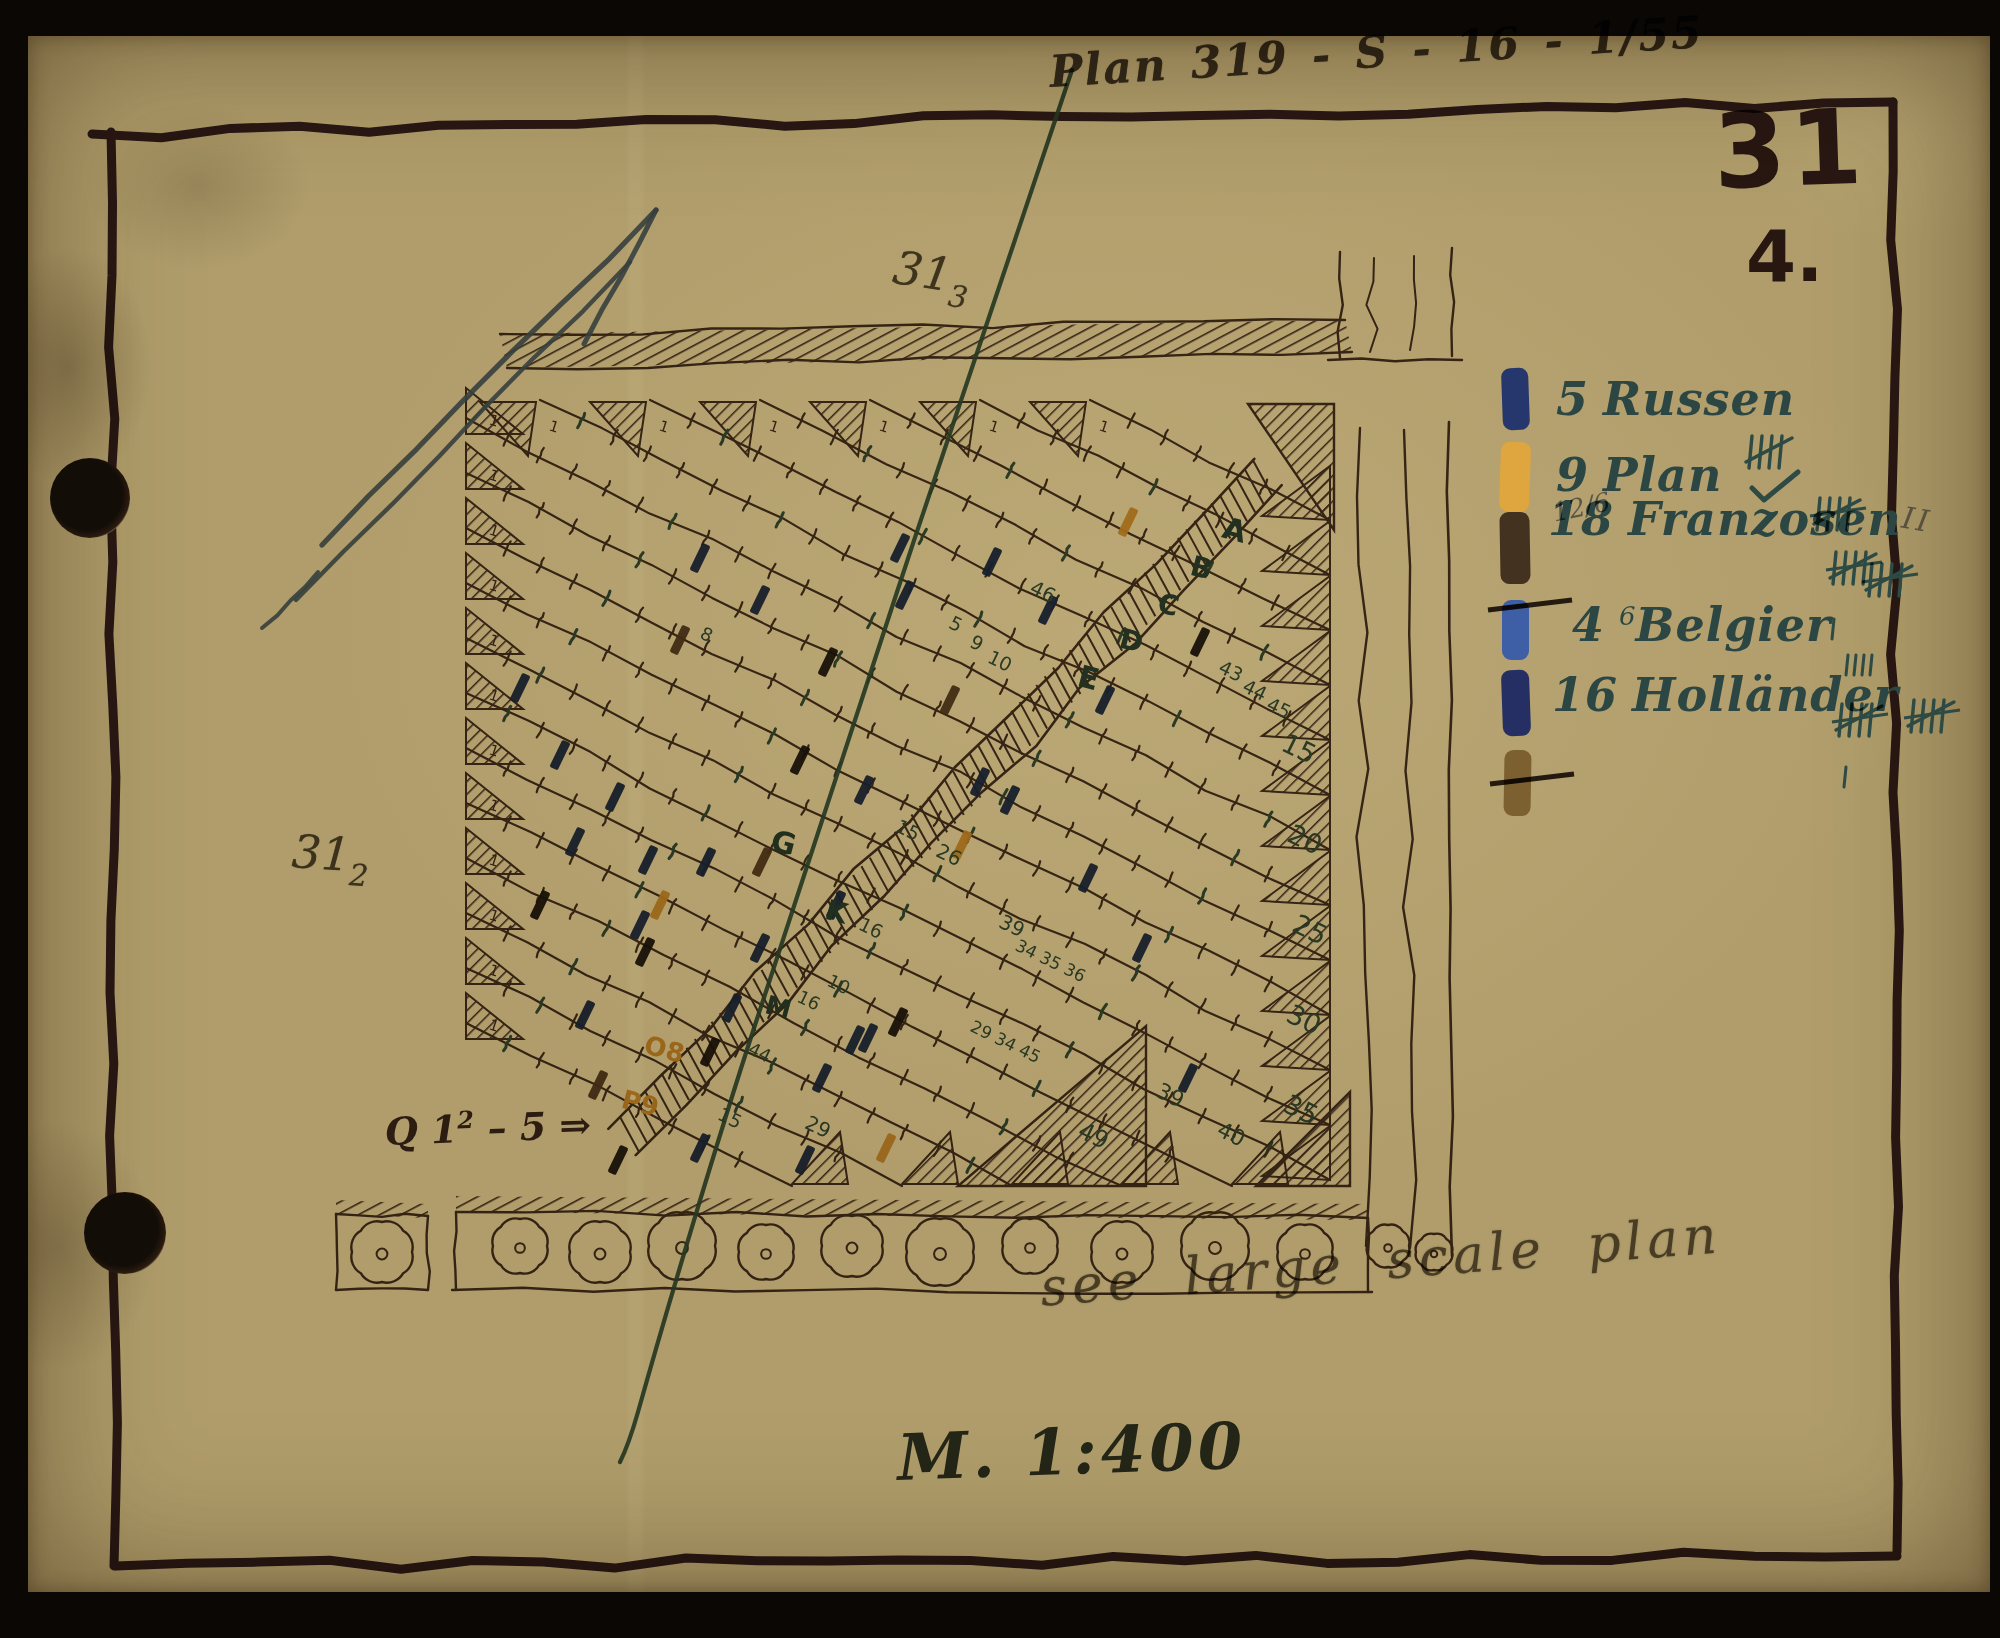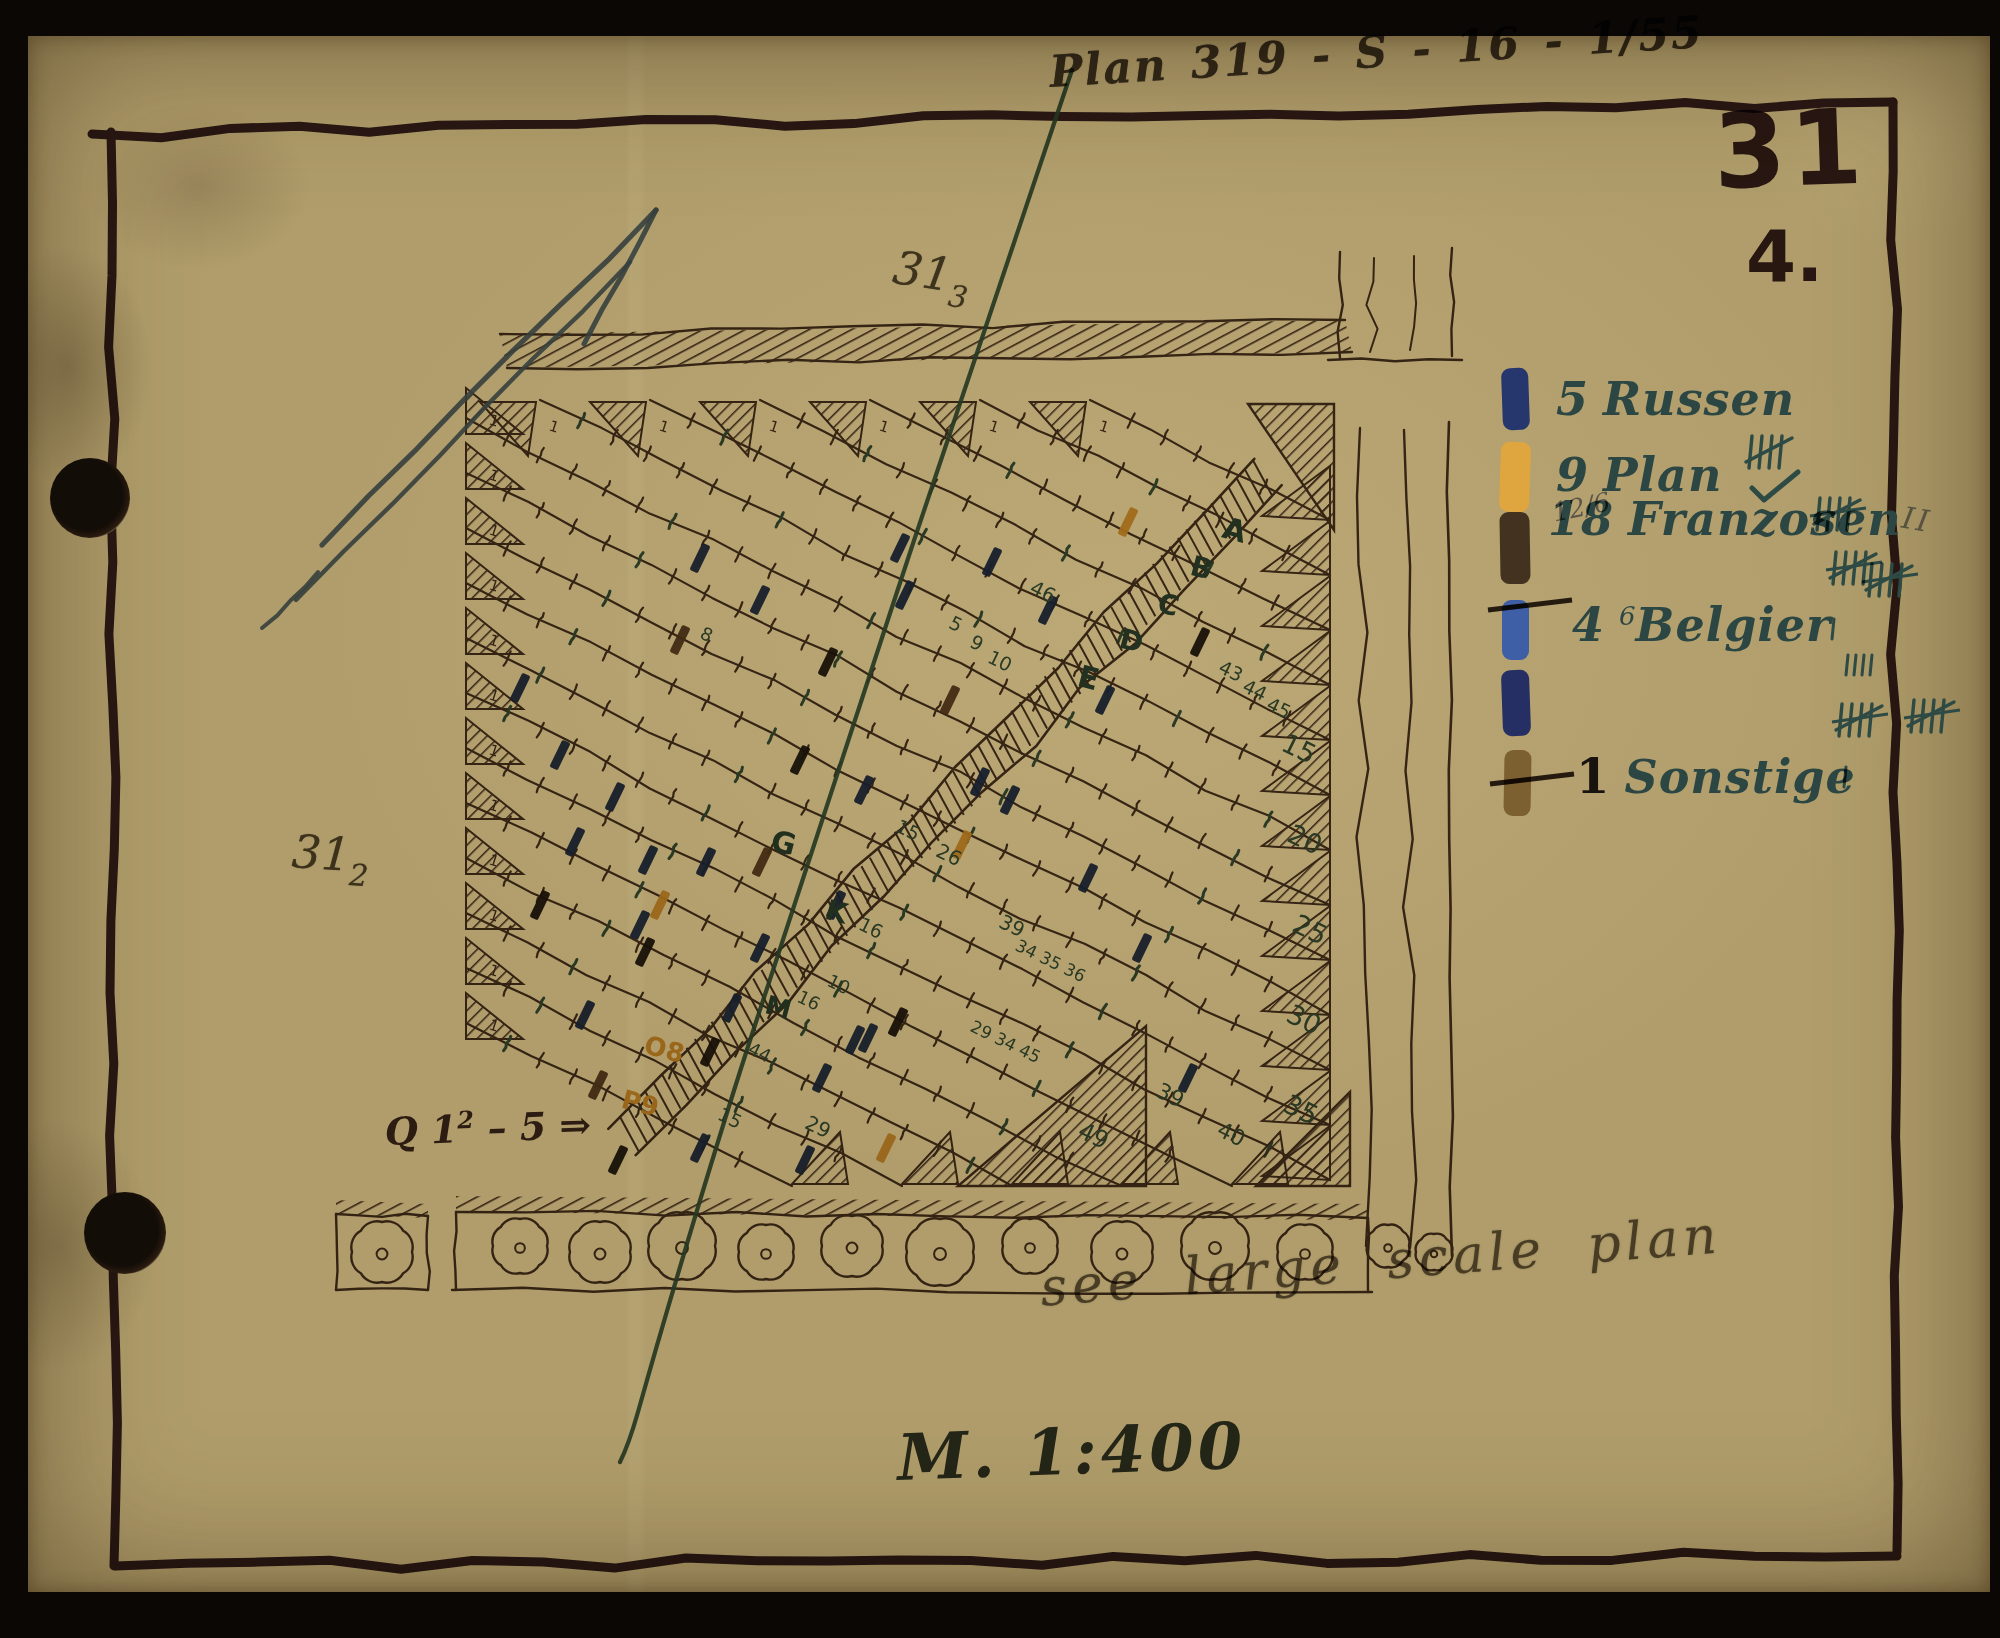--- a/index.html
+++ b/index.html
@@ -753,20 +753,21 @@
       <div class="outmark" style="left: 1902px; top: 502px;">II</div>
       <div class="swatch" style="left: 1502px; top: 600px; width: 27px; height: 60px; background: rgb(62, 94, 166); transform: rotate(0deg);"></div>
       <div class="lrow" style="left: 1572px; top: 598px;"><span class="lcount">4</span><span class="lsup">6</span><span class="llabel">Belgier</span></div>
       <svg class="lsvg" width="100" height="20" style="left: 1488px; top: 596px;">
         <line x1="0" y1="14" x2="84" y2="4" stroke="#241a10" stroke-width="5"></line>
       </svg>
       <svg class="lsvg" width="16" height="26" style="left: 1828px; top: 616px;">
         <line x1="6" y1="3" x2="4" y2="23" stroke="#2e4a45" stroke-width="3" stroke-linecap="round"></line>
       </svg>
       <div class="swatch" style="left: 1502px; top: 670px; width: 28px; height: 66px; background: rgb(37, 47, 99); transform: rotate(-2deg);"></div>
+      <div class="lrow" style="left: 1552px; top: 668px;"><span class="lcount">16</span><span class="llabel">Holländer</span></div>
       <svg class="lsvg" width="56" height="44" style="left: 1834px; top: 698px;">
         <line x1="8" y1="6" x2="5" y2="38" stroke="#2e4a45" stroke-width="3.4" stroke-linecap="round"></line>
         <line x1="18" y1="6" x2="15" y2="38" stroke="#2e4a45" stroke-width="3.4" stroke-linecap="round"></line>
         <line x1="28" y1="6" x2="25" y2="38" stroke="#2e4a45" stroke-width="3.4" stroke-linecap="round"></line>
         <line x1="38" y1="6" x2="35" y2="38" stroke="#2e4a45" stroke-width="3.4" stroke-linecap="round"></line>
         <line x1="2" y1="32" x2="48" y2="8" stroke="#2e4a45" stroke-width="3.4" stroke-linecap="round"></line>
         <line x1="-2" y1="24" x2="54" y2="16" stroke="#2e4a45" stroke-width="3.2"></line>
       </svg>
       <svg class="lsvg" width="56" height="44" style="left: 1906px; top: 694px;">
         <line x1="8" y1="6" x2="5" y2="38" stroke="#2e4a45" stroke-width="3.4" stroke-linecap="round"></line>
@@ -776,21 +777,20 @@
         <line x1="2" y1="32" x2="48" y2="8" stroke="#2e4a45" stroke-width="3.4" stroke-linecap="round"></line>
         <line x1="-2" y1="24" x2="54" y2="16" stroke="#2e4a45" stroke-width="3.2"></line>
       </svg>
       <svg class="lsvg" width="40" height="26" style="left: 1842px; top: 652px;">
         <line x1="6" y1="3" x2="4" y2="23" stroke="#2e4a45" stroke-width="3" stroke-linecap="round"></line>
         <line x1="14" y1="3" x2="12" y2="23" stroke="#2e4a45" stroke-width="3" stroke-linecap="round"></line>
         <line x1="22" y1="3" x2="20" y2="23" stroke="#2e4a45" stroke-width="3" stroke-linecap="round"></line>
         <line x1="30" y1="3" x2="28" y2="23" stroke="#2e4a45" stroke-width="3" stroke-linecap="round"></line>
       </svg>
       <div class="swatch" style="left: 1504px; top: 750px; width: 27px; height: 66px; background: rgb(125, 96, 48); transform: rotate(1deg);"></div>
-      <div class="lrow" style="left: 1576px; top: 748px;"><span class="lcount black">1</span><span class="llabel">Sonstige</span></div>
       <svg class="lsvg" width="100" height="20" style="left: 1490px; top: 770px;">
         <line x1="0" y1="14" x2="84" y2="4" stroke="#241a10" stroke-width="5"></line>
       </svg>
       <svg class="lsvg" width="16" height="26" style="left: 1840px; top: 764px;">
         <line x1="6" y1="3" x2="4" y2="23" stroke="#2e4a45" stroke-width="3" stroke-linecap="round"></line>
       </svg>
     </div>
 
   <div class="hole hole1"></div>
   <div class="hole hole2"></div>

